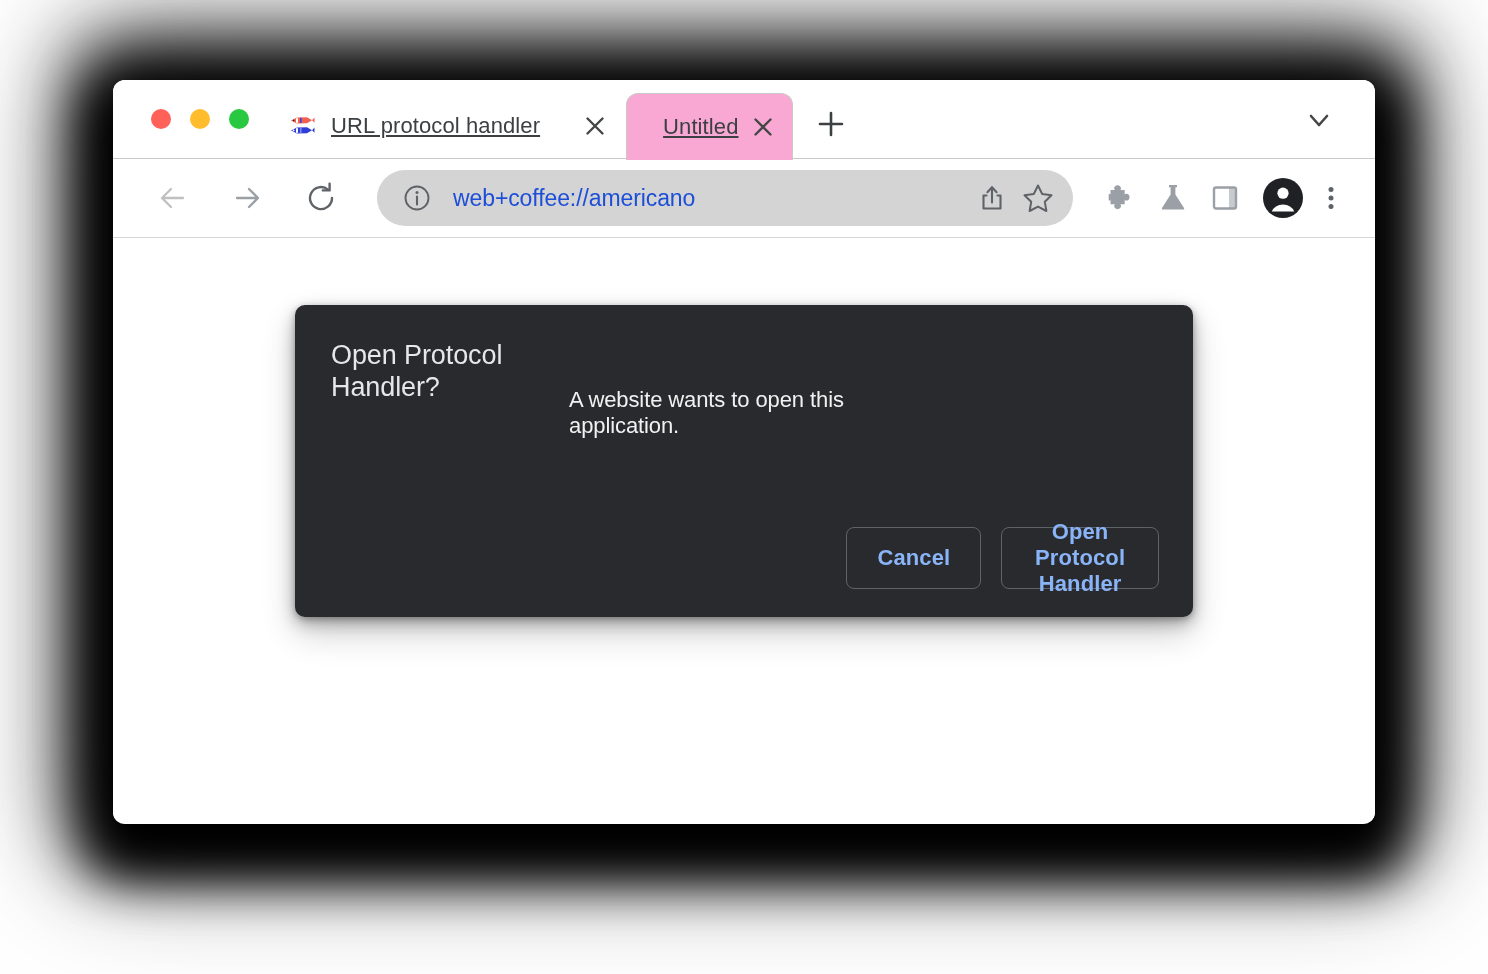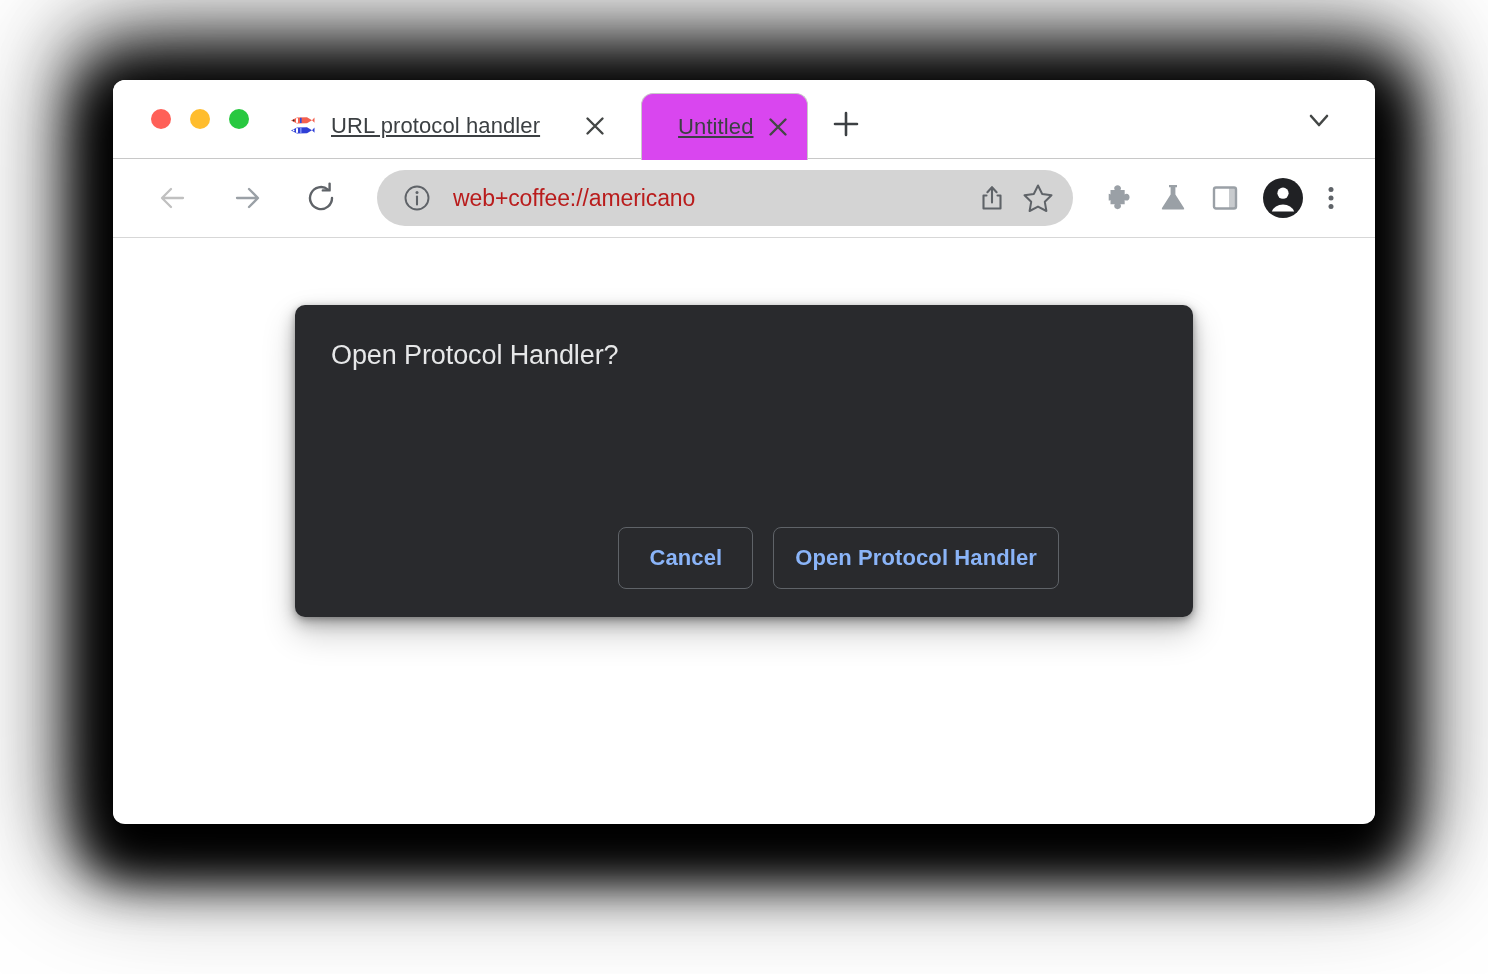--- a/index.html
+++ b/index.html
@@ -67,28 +67,27 @@
     display: flex;
     align-items: center;
     height: 65px;
     padding: 0 16px 0 18px;
     position: relative;
     min-width: 0;
   }
   .tab.inactive { background: transparent; }
 
   .tab.active {
-    background: #d946ef;
+    background: #f9a8d4;
     border: 1.5px solid #c9c9c9;
     border-bottom: none;
     border-radius: 12px 12px 0 0;
     margin-bottom: -1.5px;
     height: 67px;
     padding: 0 14px 0 26px;
-    margin-left: 15px;
   }
 
   .tab-favicon {
     width: 26px; height: 24px;
     margin-right: 16px;
     flex: 0 0 auto;
     display: block;
   }
 
   .tab-title {
@@ -158,21 +157,21 @@
   }
   .omnibox-info {
     width: 32px; height: 32px;
     flex: 0 0 auto;
     color: #5f6368;
     display: flex; align-items: center; justify-content: center;
   }
   .omnibox-url {
     flex: 1;
     font-size: 23px;
-    color: #b91c1c;
+    color: #1d4ed8;
     margin-left: 20px;
     white-space: nowrap;
     overflow: hidden;
     letter-spacing: -0.1px;
   }
   .omni-icon-btn {
     width: 46px; height: 46px;
     display: flex; align-items: center; justify-content: center;
     color: #5f6368;
     flex: 0 0 auto;
@@ -395,20 +394,21 @@
           <circle cx="14" cy="15" r="2.5" fill="currentColor"></circle>
           <circle cx="14" cy="23.5" r="2.5" fill="currentColor"></circle>
         </svg>
       </div>
     </div>
 
     <div class="page-content">
 
       <div id="protocol-dialog">
         <div class="dlg-title">Open Protocol Handler?</div>
+        <div class="dlg-body">A website wants to open this application.</div>
         <div class="dlg-actions">
           <button class="dlg-btn">Cancel</button>
           <button class="dlg-btn primary">Open Protocol Handler</button>
         </div>
       </div>
 
     </div>
   </div>
 </div>
 

